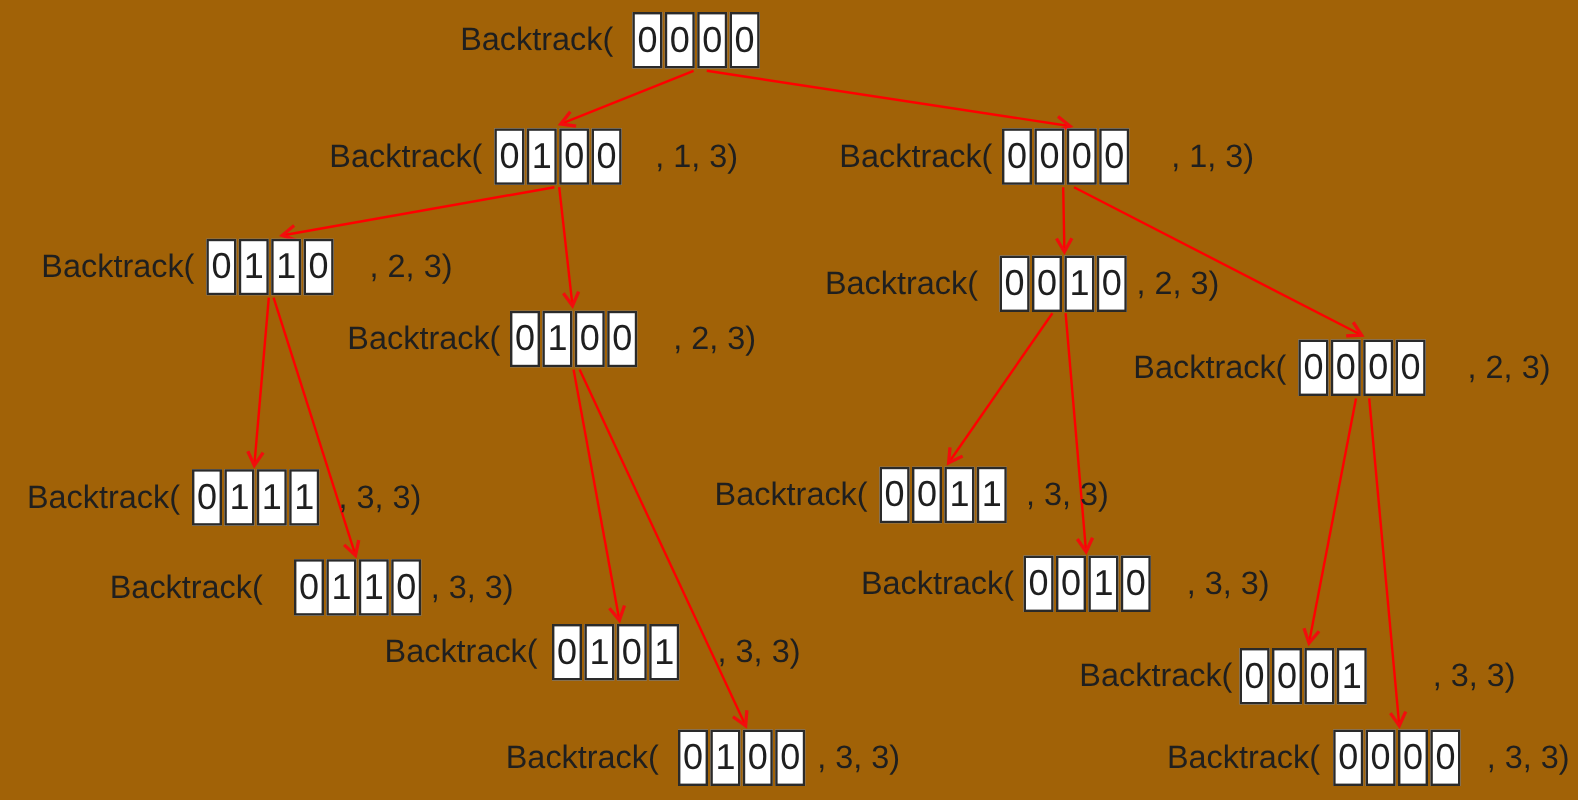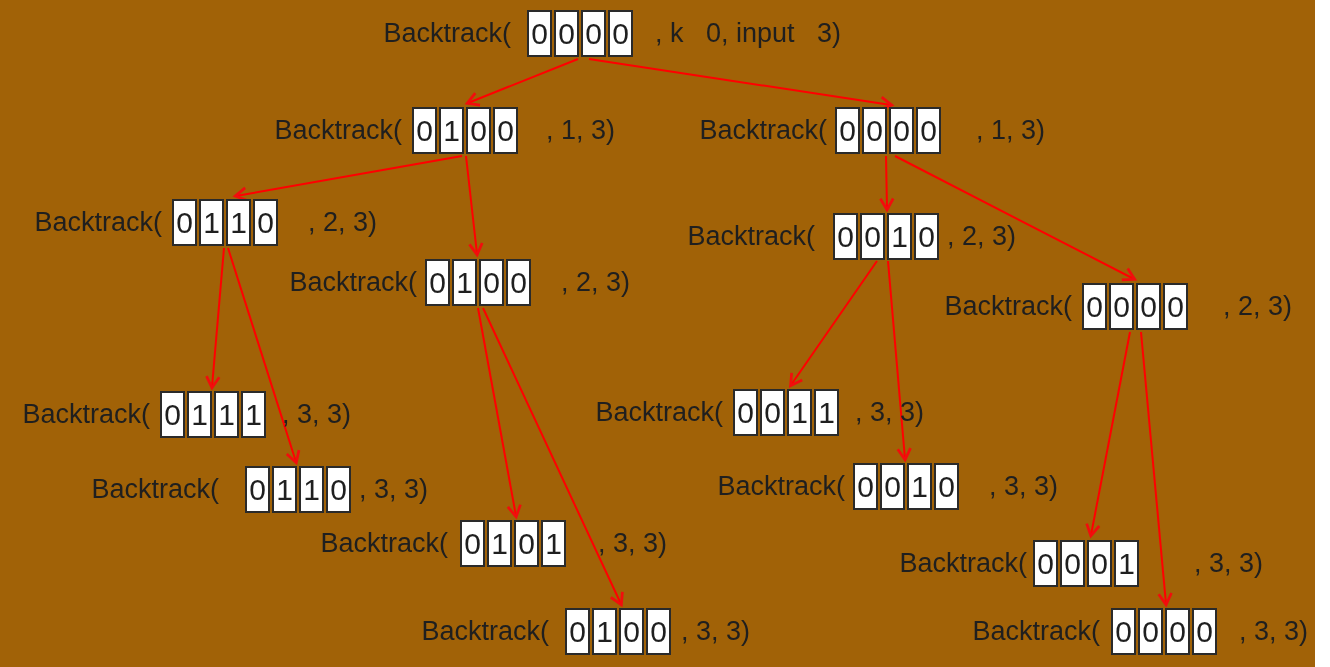--- a/index.html
+++ b/index.html
@@ -42,21 +42,20 @@
   </svg>
 
   <div class="node" style="left:527px;top:10px;--pg:16px;--sg:22px">
     <span class="prefix">Backtrack(</span>
     <span class="cells">
       <span class="cell">0</span>
       <span class="cell">0</span>
       <span class="cell">0</span>
       <span class="cell">0</span>
     </span>
-    <span class="suffix">, k   0, input   3)</span>
   </div>
 
   <div class="node" style="left:412px;top:107px;--pg:10px;--sg:28px">
     <span class="prefix">Backtrack(</span>
     <span class="cells">
       <span class="cell">0</span>
       <span class="cell">1</span>
       <span class="cell">0</span>
       <span class="cell">0</span>
     </span>

